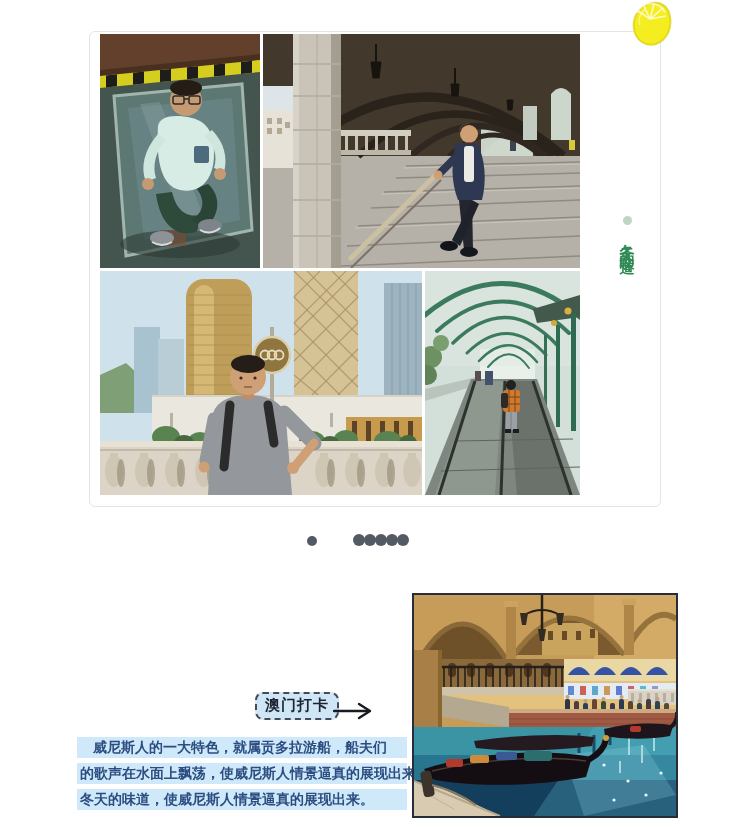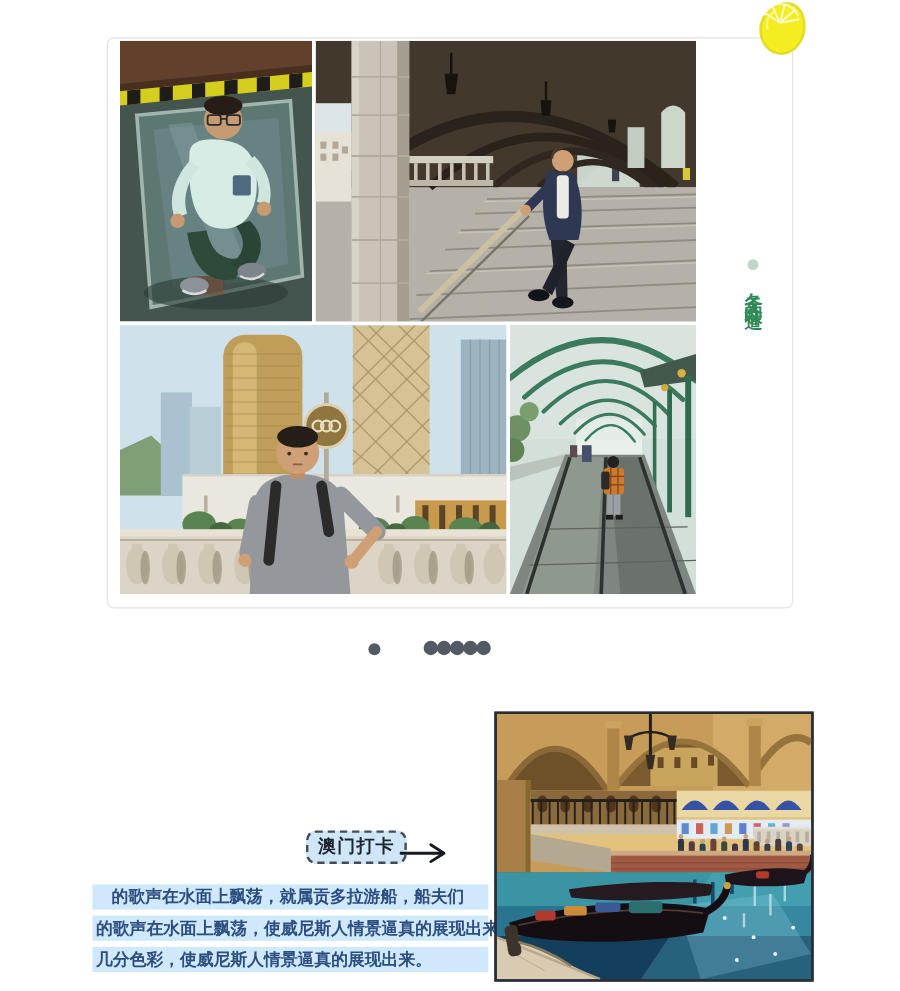--- a/index.html
+++ b/index.html
@@ -345,23 +345,23 @@
       <span class="dot" style="background: rgb(84, 90, 100);"></span>
     </div>
 
   <div class="tag">澳门打卡</div>
   <svg class="abs arrow" width="40" height="20" viewBox="0 0 40 20">
     <path d="M1,10 H34" stroke="#171a20" stroke-width="2.4" stroke-linecap="round"></path>
     <path d="M26,3 L37,10 L26,17" fill="none" stroke="#171a20" stroke-width="2.4" stroke-linejoin="round" stroke-linecap="round"></path>
   </svg>
 
   <div class="para">
-    <div class="pline indent">的歌声在水面上飘荡，就属贡多拉游船，船夫们</div>
+    <div class="pline indent">威尼斯人的一大特色，就属贡多拉游船，船夫们</div>
     <div class="pline">的歌声在水面上飘荡，使威尼斯人情景逼真的展现出来</div>
-    <div class="pline">几分色彩，使威尼斯人情景逼真的展现出来。</div>
+    <div class="pline">冬天的味道，使威尼斯人情景逼真的展现出来。</div>
   </div>
 
   <div class="canal">
     <svg viewBox="0 0 262 221">
       <rect width="262" height="221" fill="#c79c58"></rect>
       <rect x="180" y="0" width="82" height="70" fill="#d4ab66"></rect>
       <path d="M6,64 Q48,-6 92,64 Z" fill="#6e5129"></path>
       <path d="M100,60 Q154,-14 210,60 Z" fill="#7a5a2e"></path>
       <rect x="128" y="28" width="56" height="32" fill="#c9a45c"></rect>
       <g fill="#6a4a26">

